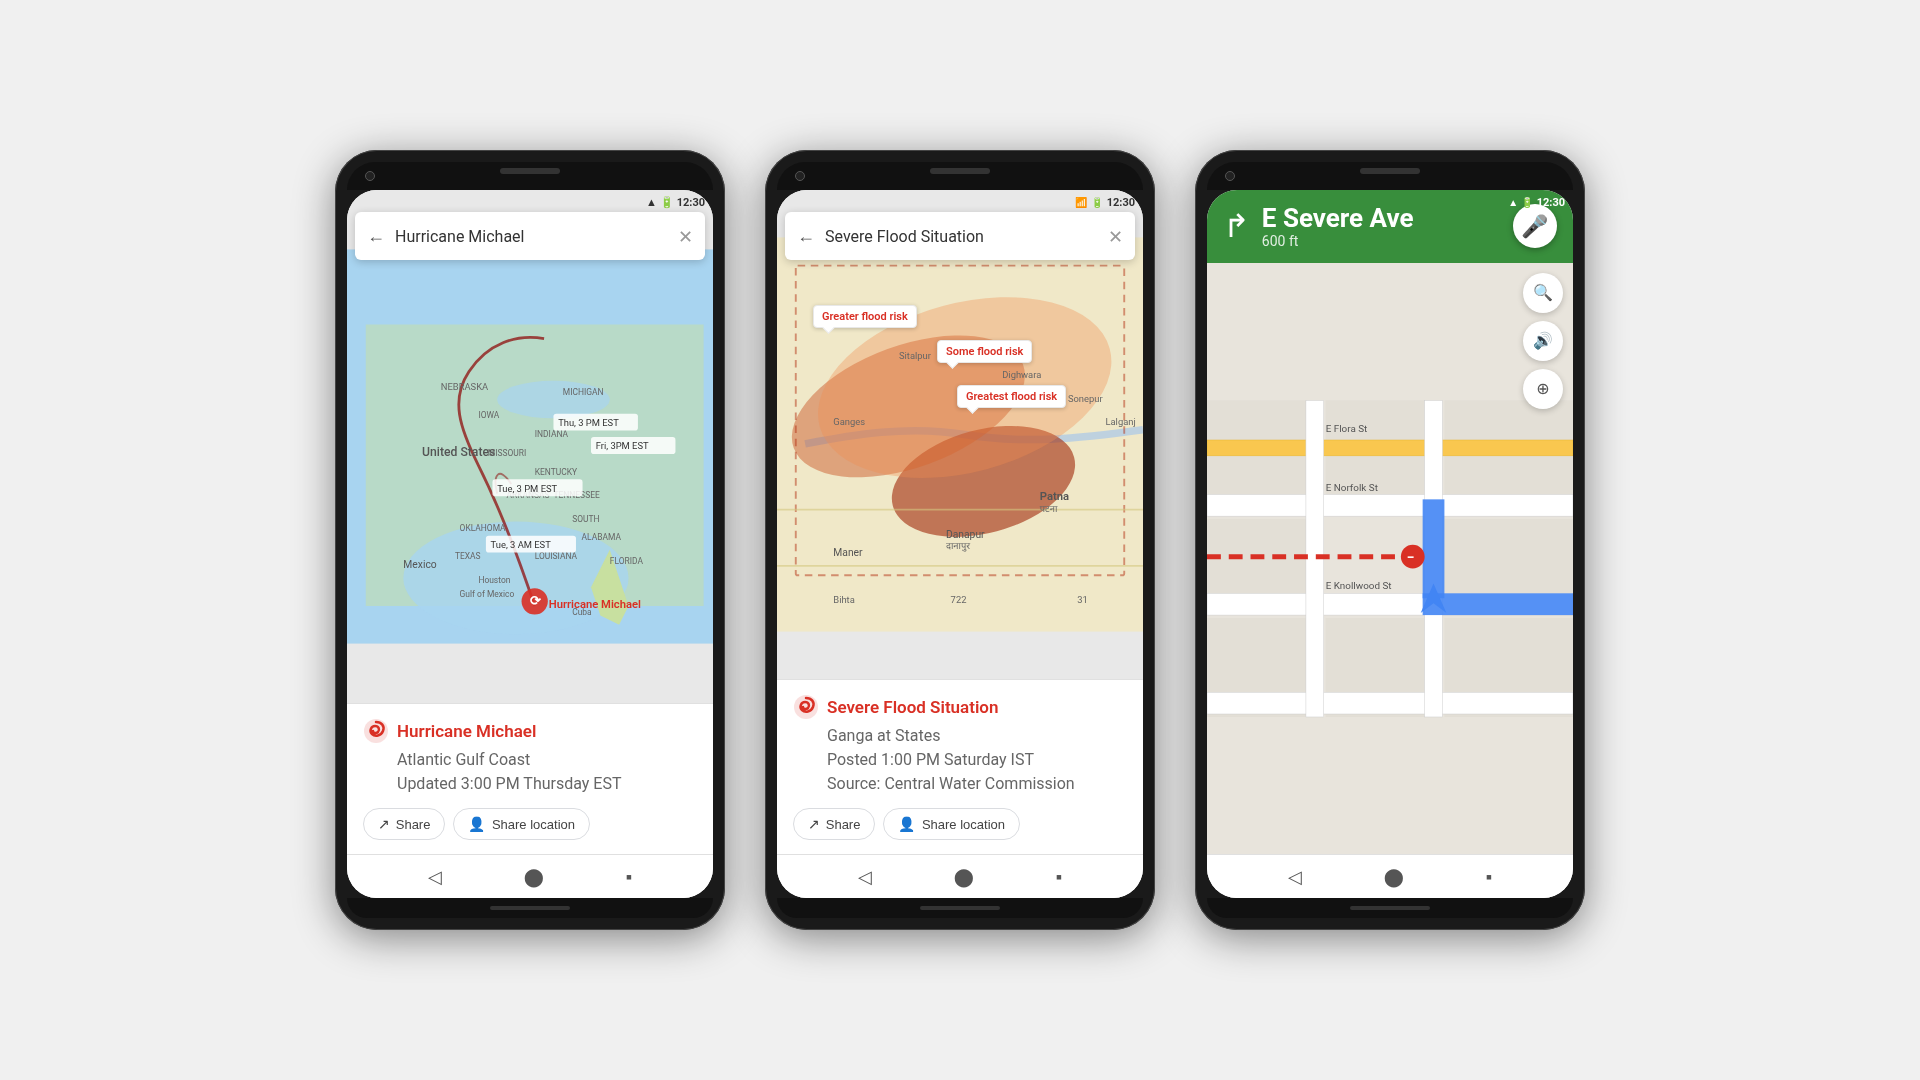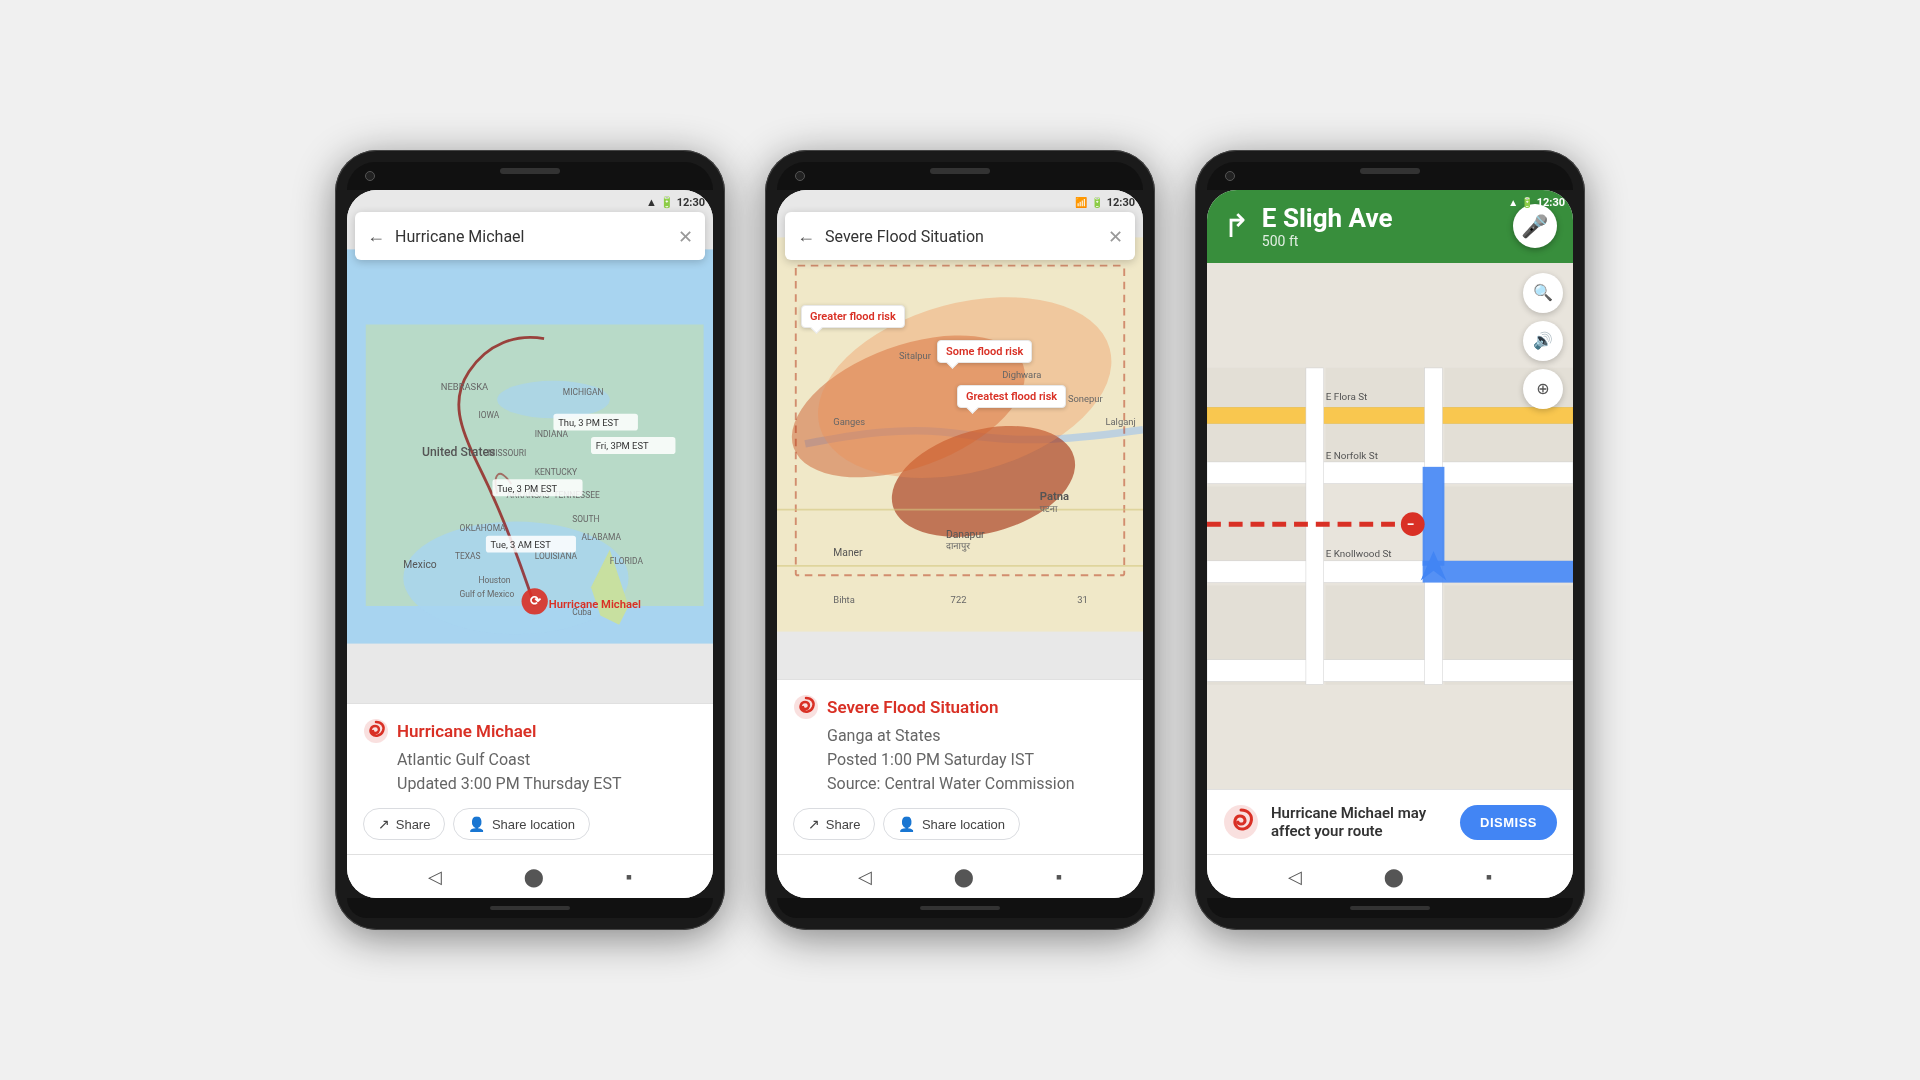--- a/index.html
+++ b/index.html
@@ -488,21 +488,21 @@
           <text x="350" y="200" fill="#666" font-size="10">Lalganj</text>
           <text x="310" y="175" fill="#666" font-size="10">Sonepur</text>
           <text x="240" y="150" fill="#666" font-size="10">Dighwara</text>
           <text x="130" y="130" fill="#666" font-size="10">Sitalpur</text>
           <text x="60" y="200" fill="#666" font-size="10">Ganges</text>
           <text x="60" y="390" fill="#666" font-size="10">Bihta</text>
           <text x="320" y="390" fill="#666" font-size="10">31</text>
           <text x="185" y="390" fill="#666" font-size="10">722</text>
         </svg>
 
-        <div class="flood-label" style="top:115px;left:24px;">
+        <div class="flood-label" style="top:115px;left:36px;">
           <span>Greater flood risk</span>
         </div>
         <div class="flood-label" style="top:150px;left:160px;">
           <span>Some flood risk</span>
         </div>
         <div class="flood-label" style="top:195px;left:180px;">
           <span>Greatest flood risk</span>
         </div>
 
         <div style="position:absolute;top:22px;left:8px;right:8px;height:48px;background:#fff;border-radius:6px;display:flex;align-items:center;padding:0 12px;gap:10px;box-shadow:0 2px 8px rgba(0,0,0,0.2);z-index:5;">
@@ -561,22 +561,22 @@
         <span style="font-size:10px;color:#fff;">🔋</span>
         <span style="color:#fff;">12:30</span>
       </div>
     </div>
 
     <div class="full-screen">
 
       <div class="nav-header">
         <span class="nav-turn-icon" style="font-size:32px;color:#fff;">↱</span>
         <div class="nav-street-info">
-          <div class="nav-street-name">E Sligh Ave</div>
-          <div class="nav-distance">500 ft</div>
+          <div class="nav-street-name">E Severe Ave</div>
+          <div class="nav-distance">600 ft</div>
         </div>
         <div class="nav-mic">
           <span class="nav-mic-icon">🎤</span>
         </div>
       </div>
 
       <div class="map-nav">
         <div class="nav-map-bg">
           <svg width="100%" height="100%" viewBox="0 0 370 320" xmlns="http://www.w3.org/2000/svg">
 
@@ -623,28 +623,20 @@
             <div class="nav-side-btn">
               <span style="font-size:16px;">🔊</span>
             </div>
             <div class="nav-side-btn">
               <span style="font-size:16px;">⊕</span>
             </div>
           </div>
         </div>
       </div>
 
-      <div class="alert-card">
-        <svg width="36" height="36" viewBox="0 0 36 36">
-          <circle cx="18" cy="18" r="17" fill="#d93025" opacity="0.15"></circle>
-          <path d="M18,6 C25,6 30,11 28,18 C26,25 18,27 14,23 C10,19 12,12 17,12 C22,12 23,17 21,19 C19,21 15,20 15,18" stroke="#d93025" stroke-width="3" fill="none" stroke-linecap="round"></path>
-        </svg>
-        <span class="alert-text">Hurricane Michael may affect your route</span>
-        <button class="dismiss-btn">DISMISS</button>
-      </div>
 
       <div class="phone-bottom">
         <span class="nav-icon">◁</span>
         <span class="nav-icon">⬤</span>
         <span class="nav-icon">▪</span>
       </div>
     </div>
   </div>
   <div class="phone-chin">
     <div class="phone-chin-bar"></div>

